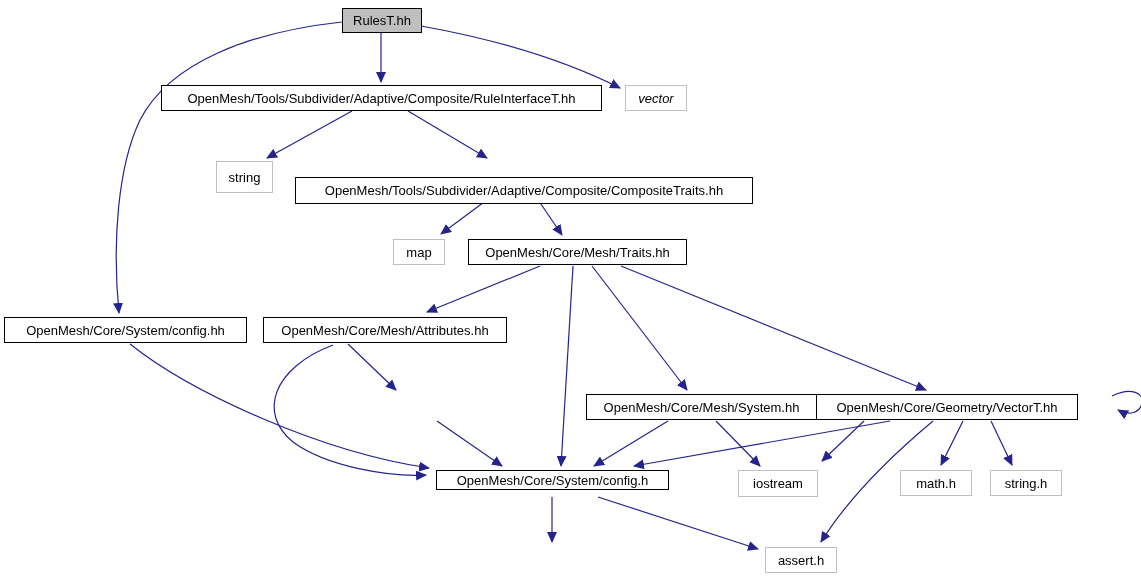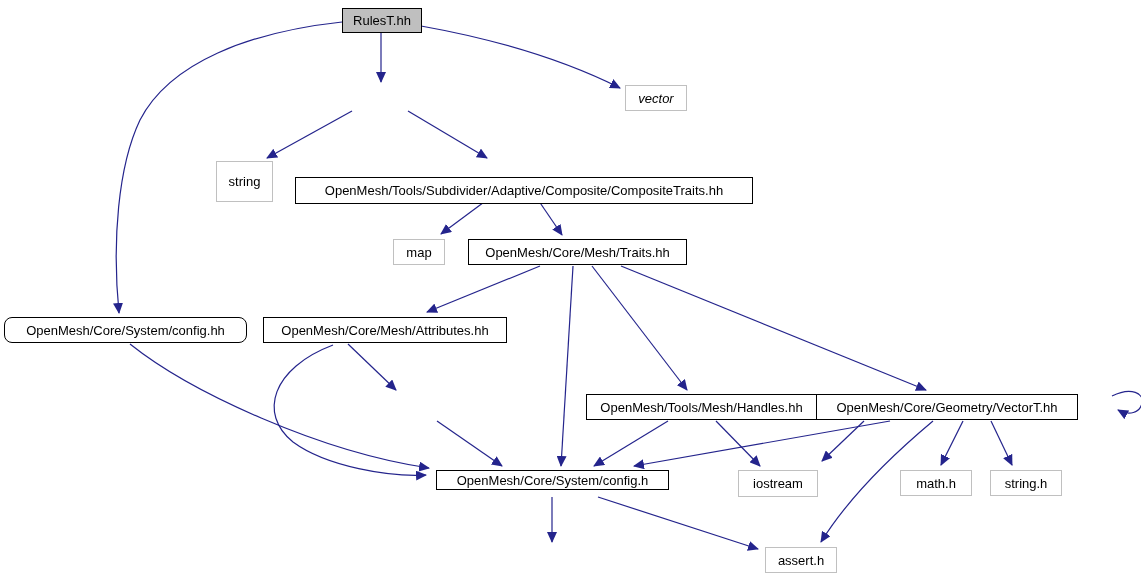--- a/index.html
+++ b/index.html
@@ -55,37 +55,38 @@
     <path class="edge" marker-end="url(#arr)" d="M963,421 L941,465"></path>
     <path class="edge" marker-end="url(#arr)" d="M991,421 L1012,465"></path>
     <path class="edge" marker-end="url(#arr)" d="M933,421 C884,462 844,505 821,542"></path>
     <path class="edge" marker-end="url(#arr)" d="M1112,396 C1132,386 1144,394 1142,403 C1140,413 1129,416 1118,410"></path>
     <path class="edge" marker-end="url(#arr)" d="M552,497 V542"></path>
     <path class="edge" marker-end="url(#arr)" d="M598,497 L758,549"></path>
   </svg>
 
   <div class="node root" style="left:342px; top:8px; width:80px; height:25px;">RulesT.hh</div>
 
+  <div class="node" style="left:161px; top:85px; width:441px; height:26px;">OpenMesh/Tools/Subdivider/Adaptive/Composite/RuleInterfaceT.hh</div>
 
   <div class="node external" style="left:625px; top:85px; width:62px; height:26px;font-style:italic;">vector</div>
 
-  <div class="node external" style="left:216px; top:161px; width:57px; height:41px;">string</div>
+  <div class="node external" style="left:216px; top:161px; width:57px; height:32px;">string</div>
 
   <div class="node" style="left:295px; top:161px; width:458px; height:27px;margin-top:16px;">OpenMesh/Tools/Subdivider/Adaptive/Composite/CompositeTraits.hh</div>
 
   <div class="node external" style="left:393px; top:239px; width:52px; height:26px;">map</div>
 
   <div class="node" style="left:468px; top:239px; width:219px; height:26px;">OpenMesh/Core/Mesh/Traits.hh</div>
 
-  <div class="node" style="left:4px; top:317px; width:243px; height:26px;border-radius:8px;">OpenMesh/Core/System/config.hh</div>
+  <div class="node" style="left:4px; top:317px; width:243px; height:26px;">OpenMesh/Core/System/config.hh</div>
 
   <div class="node" style="left:263px; top:317px; width:244px; height:26px;">OpenMesh/Core/Mesh/Attributes.hh</div>
 
 
-  <div class="node" style="left:586px; top:394px; width:231px; height:26px;">OpenMesh/Tools/Mesh/Handles.hh</div>
+  <div class="node" style="left:586px; top:394px; width:231px; height:26px;">OpenMesh/Core/Mesh/System.hh</div>
 
   <div class="node" style="left:816px; top:394px; width:262px; height:26px;">OpenMesh/Core/Geometry/VectorT.hh</div>
 
   <div class="node" style="left:436px; top:470px; width:233px; height:20px;">OpenMesh/Core/System/config.h</div>
 
   <div class="node external" style="left:738px; top:470px; width:80px; height:27px;">iostream</div>
 
   <div class="node external" style="left:900px; top:470px; width:72px; height:26px;">math.h</div>
 
   <div class="node external" style="left:990px; top:470px; width:72px; height:26px;">string.h</div>

